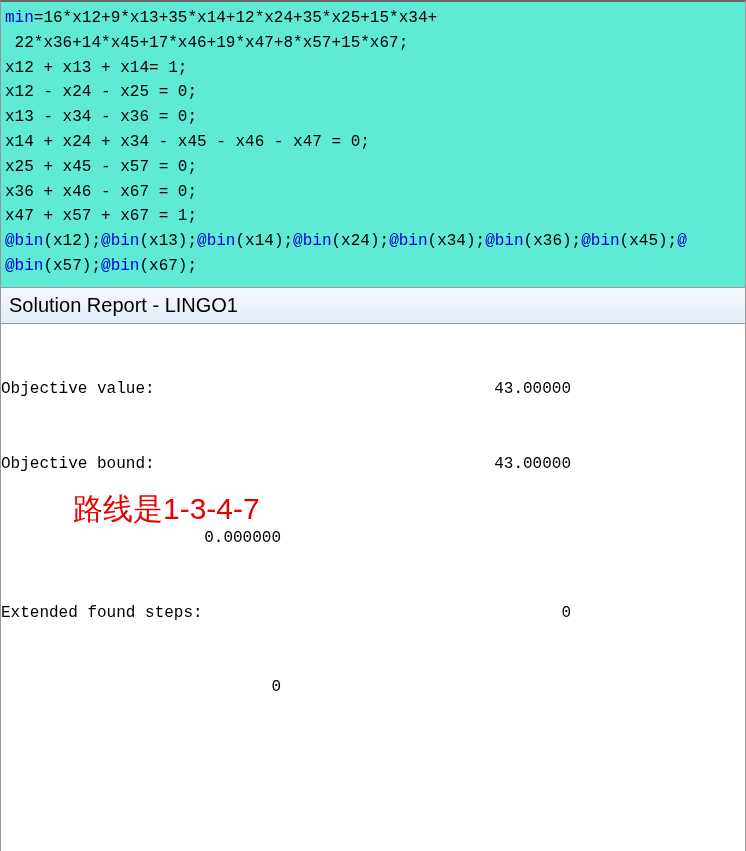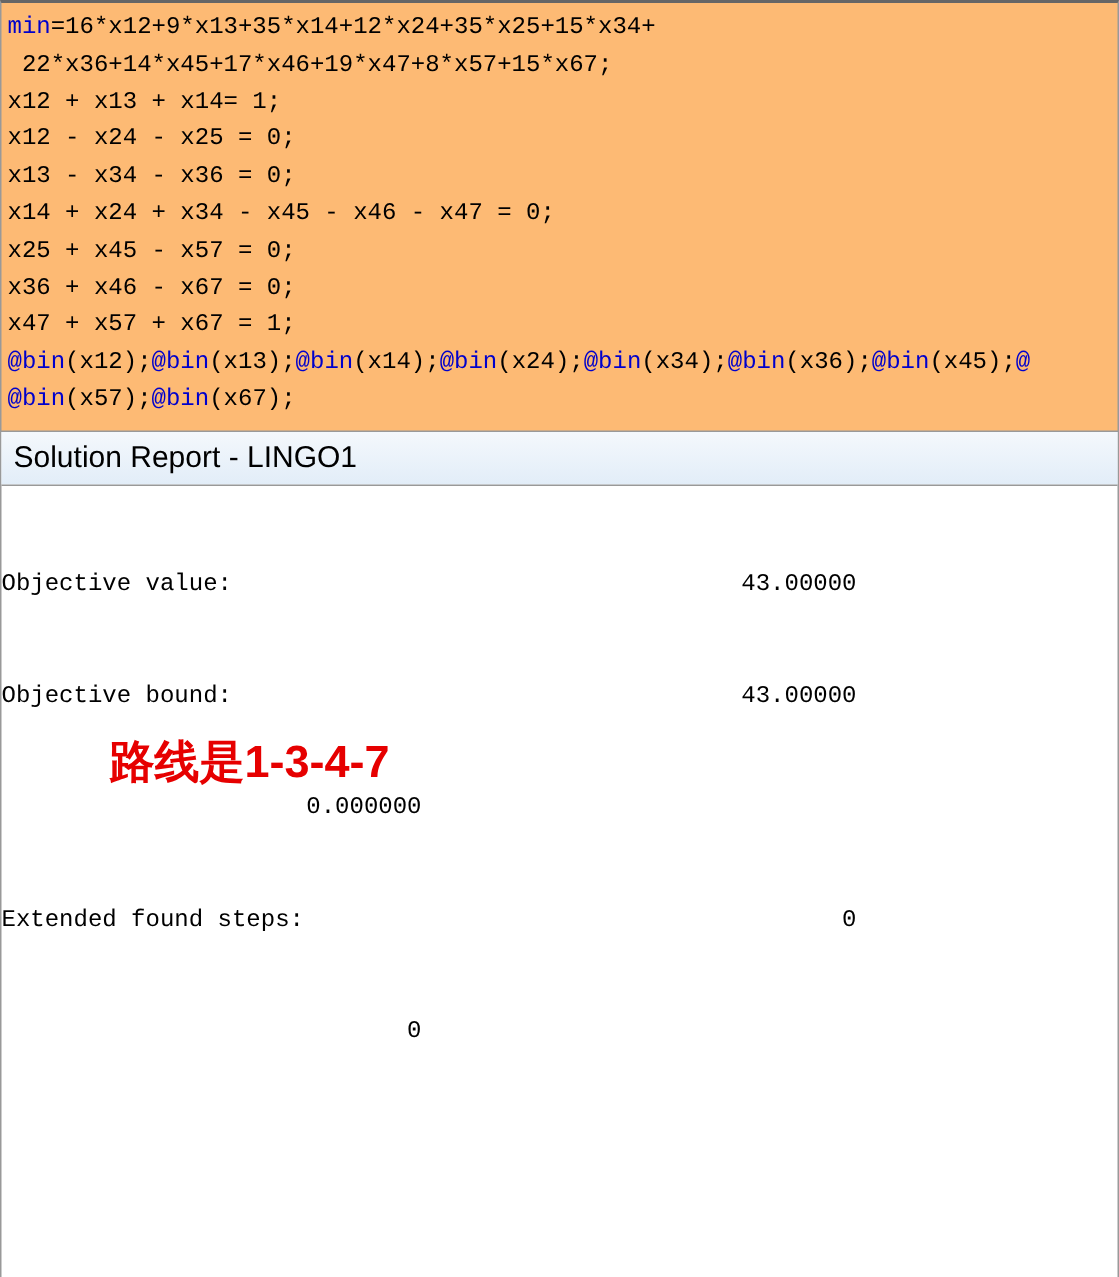--- a/index.html
+++ b/index.html
@@ -9,21 +9,21 @@
     }
     body {
       font-family: "Consolas", "Courier New", monospace;
       font-size: 16px;
       background: #fff;
       width: 746px;
     }
     .code-panel {
       border: 1px solid #999;
       border-top: 2px solid #666;
-      background: #fdba74;
+      background: #5eead4;
       padding: 4px 4px 8px 4px;
       line-height: 1.55;
       white-space: pre-wrap;
       word-break: break-all;
     }
     .kw-min {
       color: #0000cc;
     }
     .kw-bin {
       color: #0000cc;
@@ -57,21 +57,21 @@
       width: 290px;
     }
     .summary-value {
       width: 280px;
       text-align: right;
     }
     .annotation {
       color: #e60000;
       font-family: "Microsoft YaHei", Arial, sans-serif;
       font-size: 30px;
-      font-weight: 700;
+      font-weight: 400;
       position: absolute;
       left: 72px;
       top: 162px;
     }
   </style>
 </head>
 <body>
 
 <div class="code-panel"><span class="kw-min">min</span><span>=16*x12+9*x13+35*x14+12*x24+35*x25+15*x34+</span>
 <span> 22*x36+14*x45+17*x46+19*x47+8*x57+15*x67;</span>

